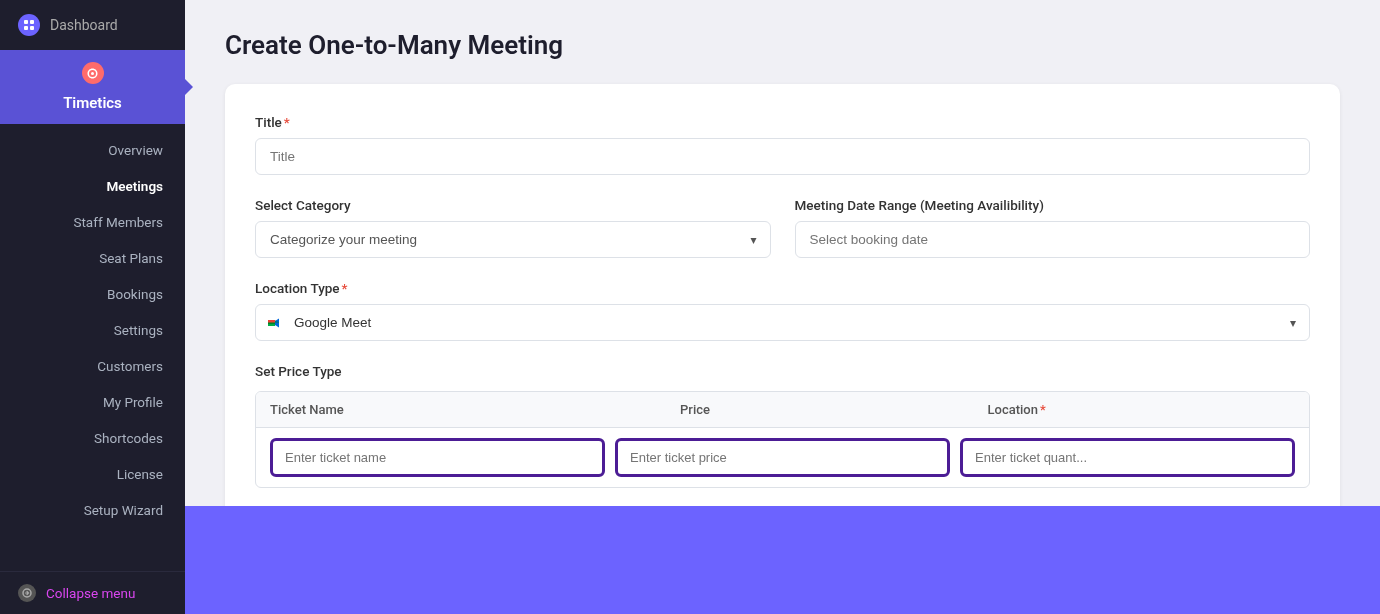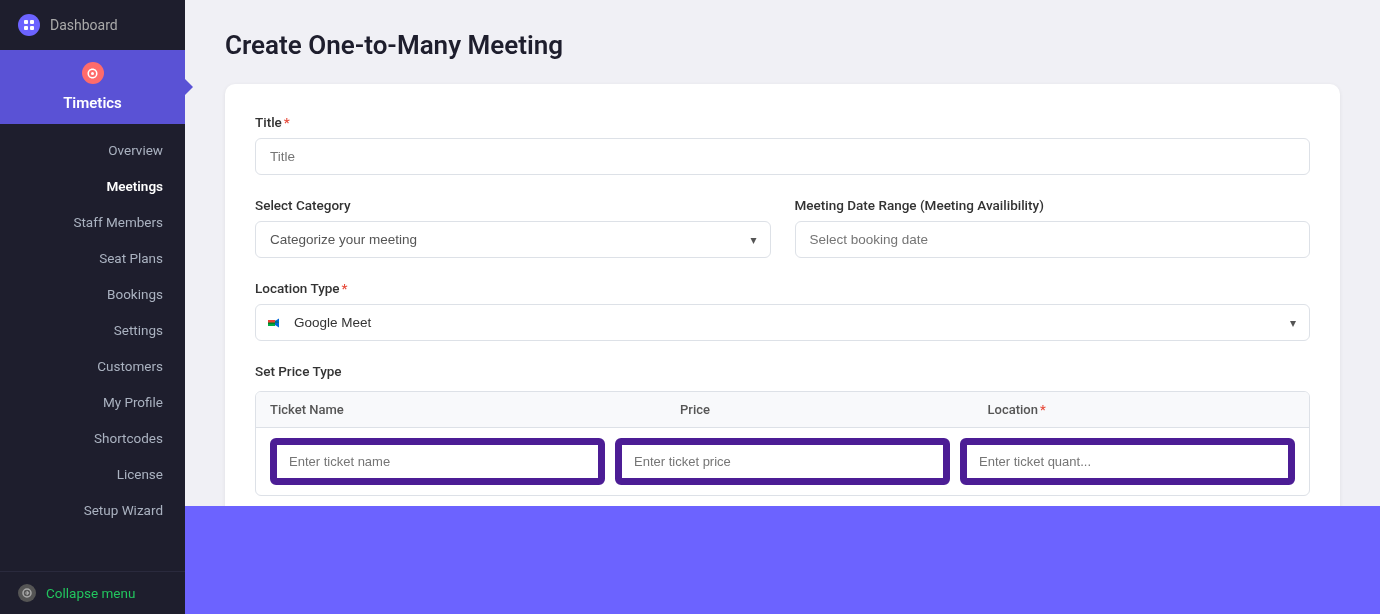--- a/index.html
+++ b/index.html
@@ -102,21 +102,21 @@
     .sidebar-item.active {
       color: white;
       font-weight: 600;
     }
 
     .sidebar-collapse {
       display: flex;
       align-items: center;
       gap: 10px;
       padding: 12px 18px;
-      color: #22c55e;
+      color: #d946ef;
       font-size: 13.5px;
       cursor: pointer;
       border-top: 1px solid #2a2a3d;
     }
 
     .collapse-icon {
       width: 18px;
       height: 18px;
       background: #555;
       border-radius: 50%;
@@ -292,21 +292,21 @@
 
     .price-table-body {
       display: flex;
       padding: 10px 14px;
       gap: 10px;
     }
 
     .price-input {
       flex: 1;
       padding: 9px 12px;
-      border: 7px solid #4c1d95;
+      border: 3px solid #4c1d95;
       border-radius: 6px;
       font-size: 13px;
       color: #999;
       outline: none;
     }
   </style>
 </head>
 <body>
 
 <nav class="sidebar">

